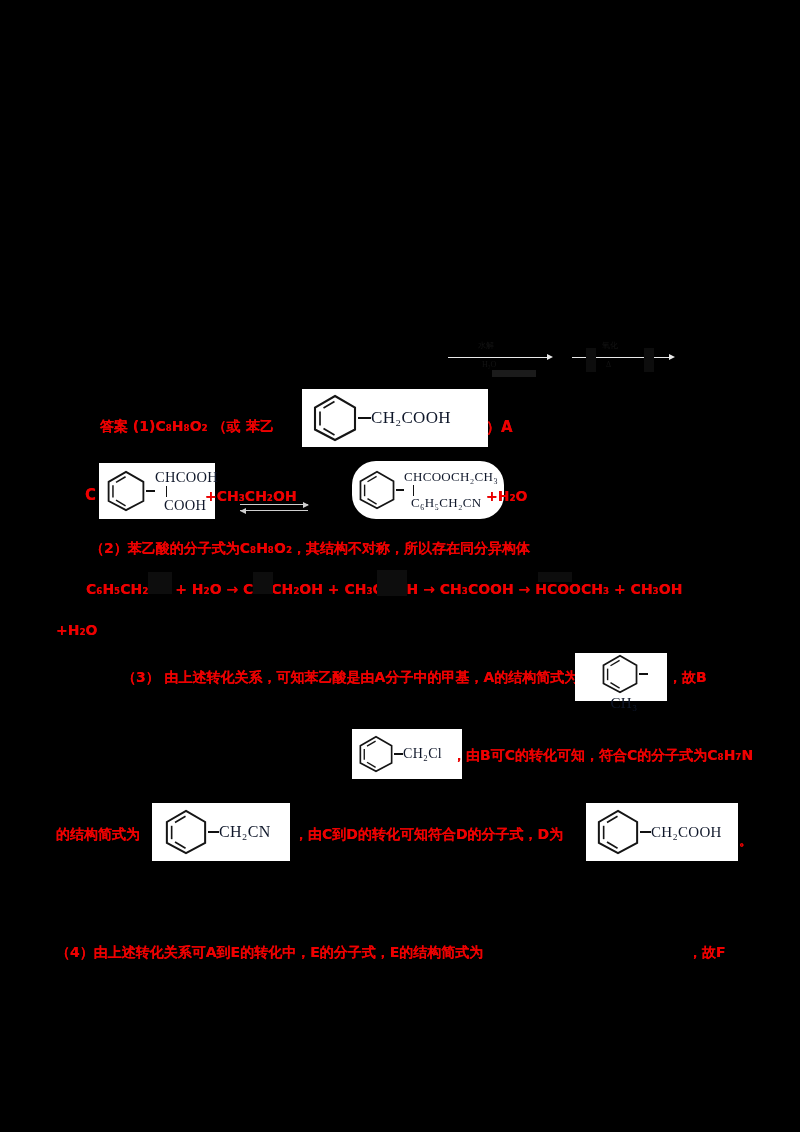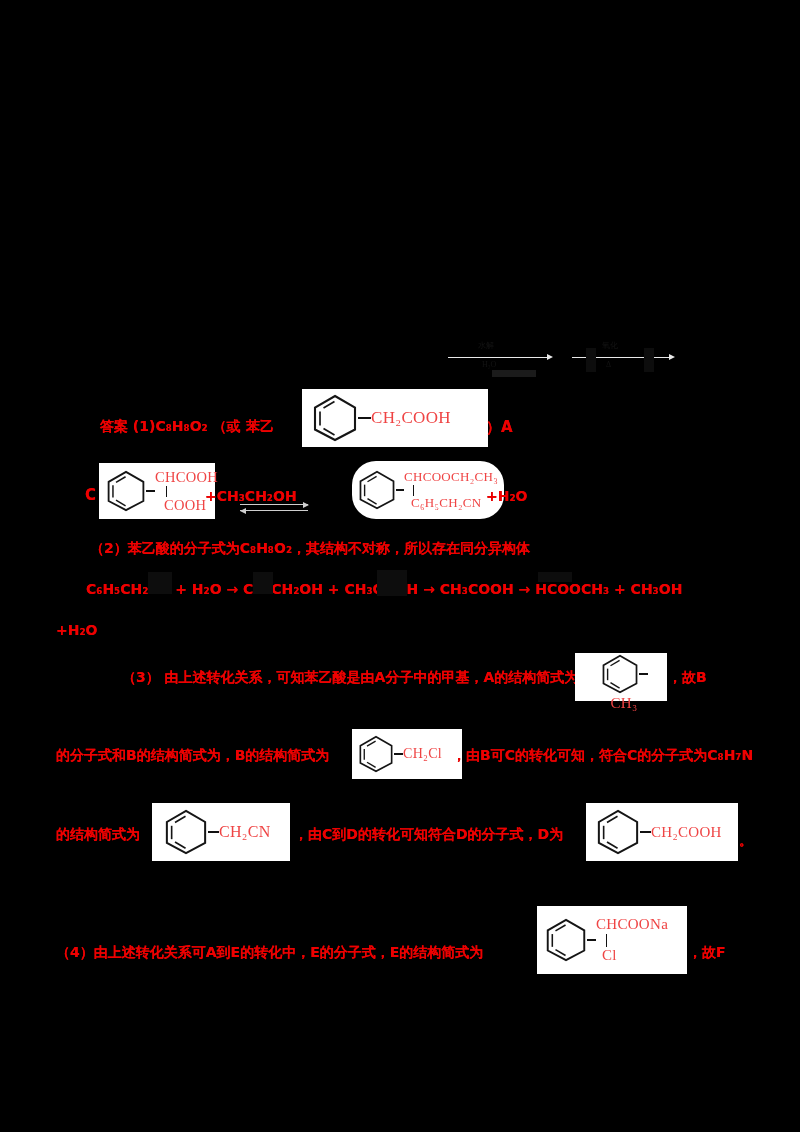--- a/index.html
+++ b/index.html
@@ -23,21 +23,21 @@
     font-family:"Liberation Serif",serif;font-size:8px;color:#131313;
   }
 
   
   .struct{
     position:absolute;background:#ffffff;color:#000;
     font-family:"Liberation Serif","DejaVu Serif",serif;
     display:flex;align-items:center;
     box-sizing:border-box;
   }
-  .struct .formula{font-size:17px;color:#ef4444;letter-spacing:.3px;}
+  .struct .formula{font-size:17px;color:#0f172a;letter-spacing:.3px;}
   .ringwrap{display:flex;align-items:center;}
   .bond{height:1.6px;background:#111;width:13px;}
 
   
   svg.ring{display:block;}
 
   
   .stack{display:inline-block;text-align:left;line-height:1.15;}
   .stack .l2{padding-left:9px;}
   .vbar{width:1.4px;height:11px;background:#111;margin-left:11px;}
@@ -162,21 +162,20 @@
         <line x1="11.5" y1="35.5" x2="22.5" y2="42" stroke="#151515" stroke-width="1.7"></line>
         <line x1="11.5" y1="15" x2="22.5" y2="8.6" stroke="#151515" stroke-width="1.7"></line>
       </svg>
       <div class="bond" style="width:9px;"></div>
     </div>
     <div class="formula" style="font-size:15px;">CH₃</div>
   </div>
 
   <div class="abs redtxt" style="left:668px;top:670px;font-size:14px;">，故B</div>
 
-  <div class="abs redtxt" style="left:56px;top:748px;font-size:14px;">的分子式和B的结构简式为，B的结构简式为</div>
 
   <div class="struct" style="left:352px;top:729px;width:110px;height:50px;padding-left:6px;">
     <div class="ringwrap">
       <svg class="ring" width="36" height="40" viewBox="0 0 46 50" aria-hidden="true">
         <polygon points="23,3 43,14.5 43,36.5 23,47 3,36.5 3,14.5" fill="none" stroke="#151515" stroke-width="2.1"></polygon>
         <line x1="8" y1="18.5" x2="8" y2="32.5" stroke="#151515" stroke-width="1.7"></line>
         <line x1="11.5" y1="35.5" x2="22.5" y2="42" stroke="#151515" stroke-width="1.7"></line>
         <line x1="11.5" y1="15" x2="22.5" y2="8.6" stroke="#151515" stroke-width="1.7"></line>
       </svg>
       <div class="bond" style="width:9px;"></div>
@@ -213,32 +212,16 @@
       </svg>
       <div class="bond" style="width:11px;"></div>
     </div>
     <div class="formula" style="font-size:15px;">CH₂COOH</div>
   </div>
 
   <div class="abs redtxt" style="left:739px;top:834px;font-size:13px;">。</div>
 
   <div class="abs redtxt" style="left:56px;top:945px;font-size:14px;">（4）由上述转化关系可A到E的转化中，E的分子式，E的结构简式为</div>
 
-  <div class="struct" style="left:537px;top:906px;width:150px;height:68px;padding-left:8px;">
-    <div class="ringwrap">
-      <svg class="ring" width="42" height="46" viewBox="0 0 46 50" aria-hidden="true">
-        <polygon points="23,3 43,14.5 43,36.5 23,47 3,36.5 3,14.5" fill="none" stroke="#151515" stroke-width="2.1"></polygon>
-        <line x1="8" y1="18.5" x2="8" y2="32.5" stroke="#151515" stroke-width="1.7"></line>
-        <line x1="11.5" y1="35.5" x2="22.5" y2="42" stroke="#151515" stroke-width="1.7"></line>
-        <line x1="11.5" y1="15" x2="22.5" y2="8.6" stroke="#151515" stroke-width="1.7"></line>
-      </svg>
-      <div class="bond" style="width:9px;"></div>
-    </div>
-    <div class="stack">
-      <div class="formula" style="font-size:15px;">CHCOONa</div>
-      <div class="vbar" style="margin-left:10px;height:13px;"></div>
-      <div class="formula l2" style="font-size:15px;padding-left:6px;">Cl</div>
-    </div>
-  </div>
 
   <div class="abs redtxt" style="left:688px;top:945px;font-size:14px;">，故F</div>
 
 </div>
 
 </body></html>

